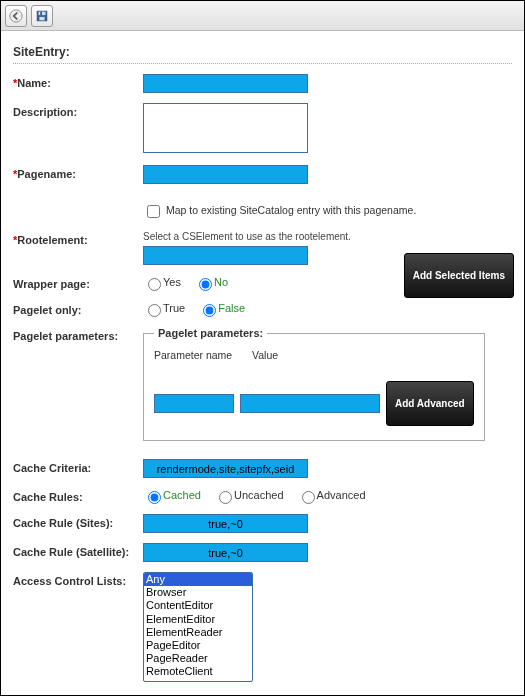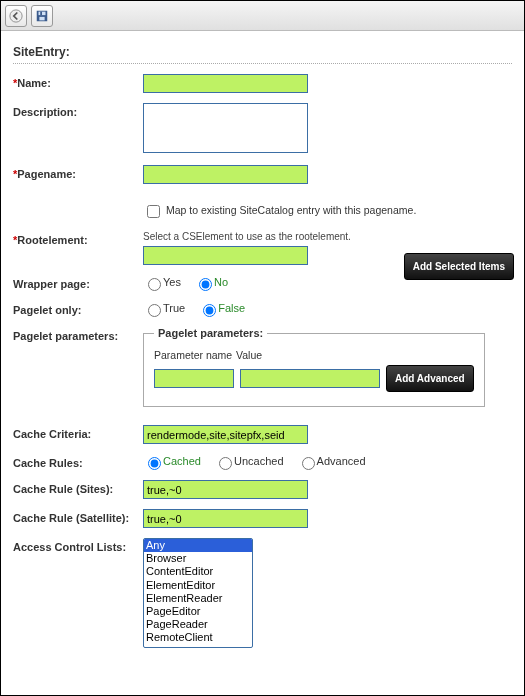--- a/index.html
+++ b/index.html
@@ -62,21 +62,22 @@
     font-weight: bold;
     color: #333;
   }
   .req { color: #c00; }
   .field { flex: 1; position: relative; }
   input[type=text] {
     border: 1px solid #3b6ea5;
     height: 19px;
     padding: 5px 3px;
     font-size: 11px;
-    background: #bef264;
+    background: #0ea5e9;
+    text-align: center;
   }
   textarea {
     border: 1px solid #3b6ea5;
     padding: 2px 3px;
     font-size: 11px;
     resize: none;
     background: #fff;
   }
   .checkbox-row { margin-top: 18px; font-size: 10.5px; color: #333; }
   .checkbox-row input { vertical-align: middle; border:1px solid #3b6ea5; }
@@ -84,41 +85,41 @@
   .radio-group label { margin-right: 10px; }
   .radio-group input { vertical-align: middle; margin-right: 2px; }
   .radio-group .selected-label { color: #2a8a2a; }
   .black-btn {
     background: linear-gradient(#444,#111);
     color: #fff;
     border: 1px solid #000;
     border-radius: 3px;
     font-size: 10px;
     font-weight: bold;
-    padding: 7px 8px;
+    padding: 16px 8px;
     cursor: pointer;
     white-space: nowrap;
   }
   .add-selected-btn {
     position: absolute;
     right: -2px;
     top: 22px;
   }
   fieldset.pagelet-params {
     border: 1px solid #aaa;
     margin: 0;
     padding: 10px 10px 14px 10px;
     width: 330px;
   }
   fieldset.pagelet-params legend {
     font-weight: bold;
     font-size: 11px;
     padding: 0 4px;
   }
-  .param-headers { display:flex; gap:2px; margin-bottom:4px; font-size:10.5px; }
+  .param-headers { display:flex; gap:18px; margin-bottom:20px; font-size:10.5px; }
   .param-headers .ph1 { width: 80px; }
   .param-inputs { display:flex; gap:6px; align-items:center; }
   select.acl {
     border: 1px solid #3b6ea5;
     font-size: 11px;
     width: 110px;
     height: 110px;
   }
   select.acl option.selected-opt { background:#2b5fd9; color:#fff; }
   .acl-wrap { position: relative; width:110px; }

